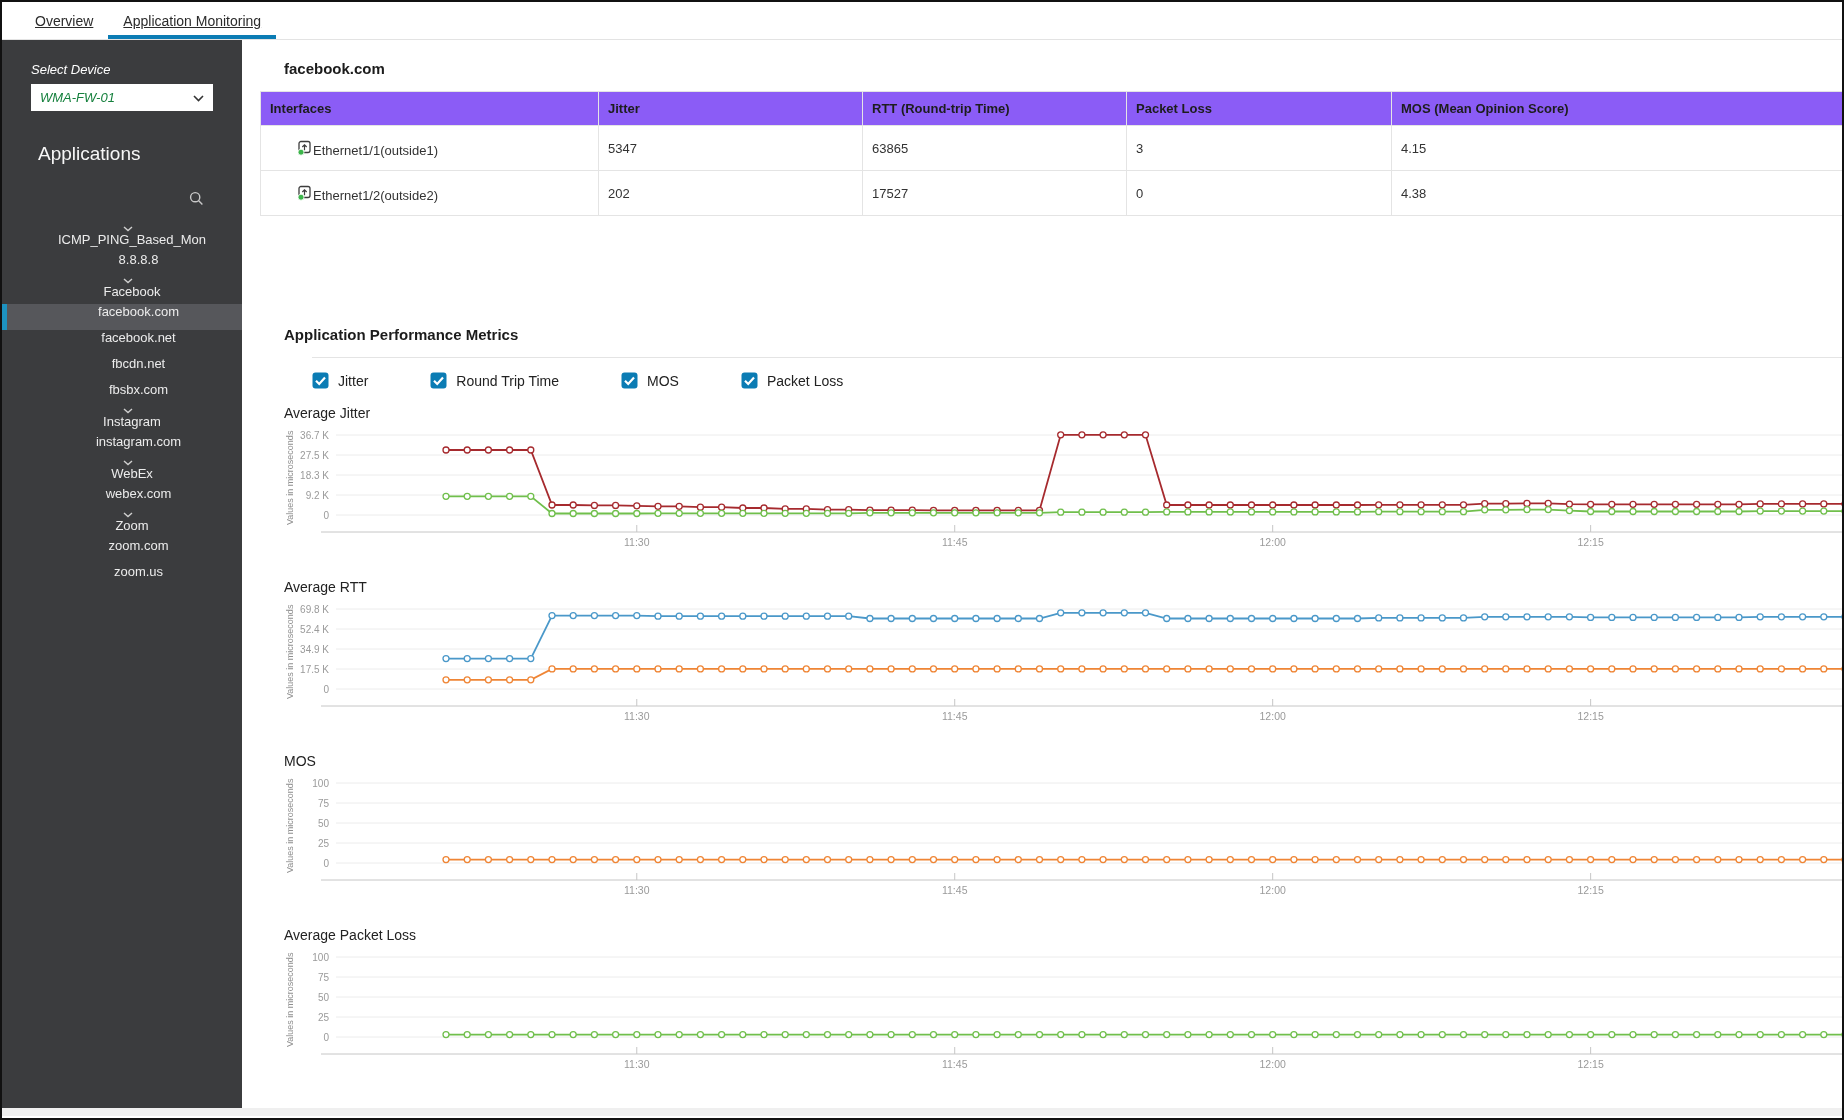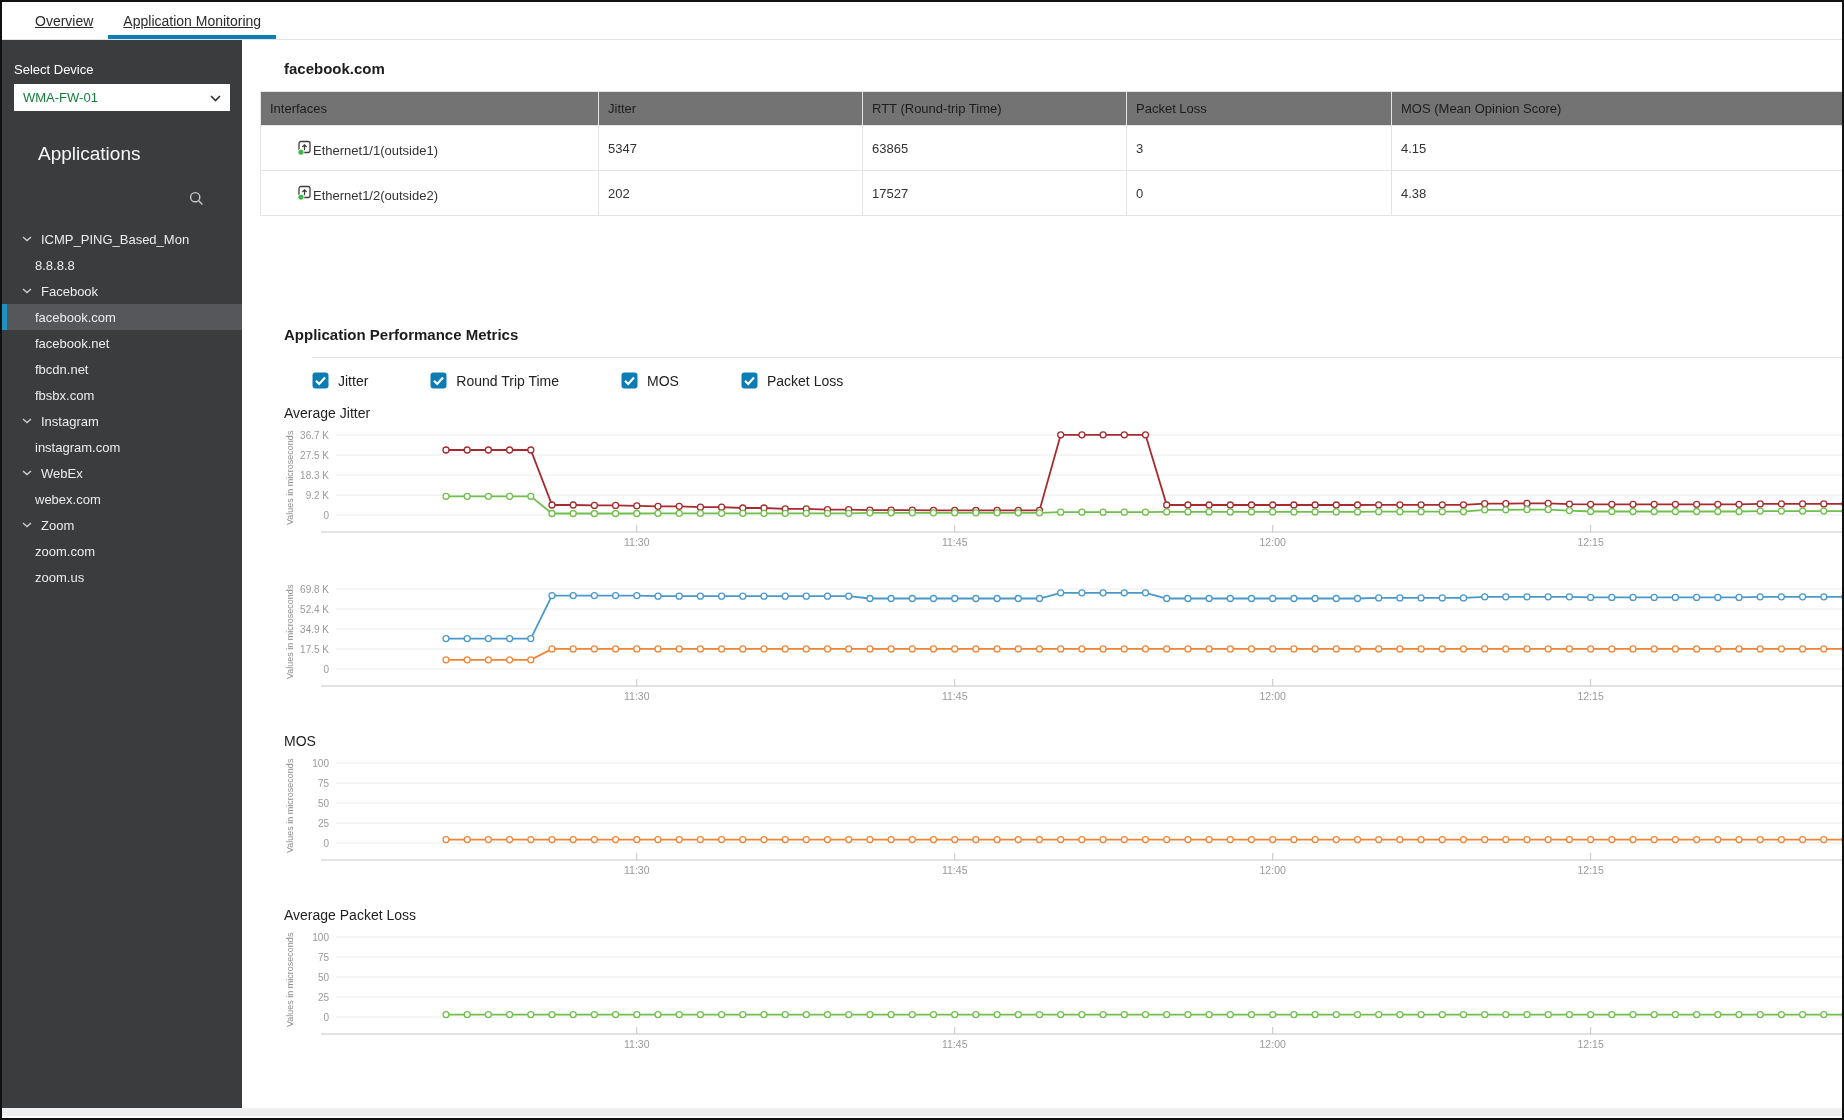--- a/index.html
+++ b/index.html
@@ -35,21 +35,21 @@
   .content { display: flex; height: 1068px; }
   .bottom-strip { height: 8px; background: #efefef; }
   
   .sidebar {
     width: 240px; min-width: 240px;
     background: #3b3c3e;
     color: #f0f0f0;
     padding: 22px 0 0 0;
     position: relative;
   }
-  .sb-pad { padding: 0 12px; }
+  .sb-pad { padding: 0 29px; font-style: italic; }
   .sb-label { font-size: 13px; color: #fff; margin-bottom: 7px; }
   .sb-select {
     background: #fff; color: #15803d;
     border-radius: 0;
     height: 27px;
     display: flex; align-items: center; justify-content: space-between;
     padding: 0 9px;
     font-size: 13px;
     cursor: pointer;
   }
@@ -61,20 +61,21 @@
   }
   .sb-search { display: flex; justify-content: flex-end; padding: 26px 38px 0 0; }
   .tree { margin-top: 16px; }
   .tree-row {
     height: 26px;
     display: flex; align-items: center;
     font-size: 13px;
     color: #ececec;
     cursor: pointer;
     position: relative;
+    flex-direction: column;
   }
   .tree-row.group { padding-left: 20px; }
   .tree-row.group .chev { margin-right: 9px; display:inline-flex; }
   .tree-row.leaf { padding-left: 33px; }
   .tree-row.selected { background: #56575b; }
   .tree-row.selected::before {
     content: "";
     position: absolute; left: 0; top: 0; bottom: 0;
     width: 5px; background: #1d92c0;
   }
@@ -85,21 +86,21 @@
   table.iface { border-collapse: collapse; width: 100%; table-layout: fixed; }
   table.iface th, table.iface td {
     text-align: left;
     font-size: 13px;
     padding: 0 8px 0 9px;
     border: 1px solid #e4e4e4;
     border-right: none;
   }
   table.iface th:last-child, table.iface td:last-child { border-right: 1px solid #e4e4e4; }
   table.iface td { border-top: none; }
-  table.iface th { height: 34px; font-weight: normal; color: #1d1d1d; background: #737373; }
+  table.iface th { height: 34px; font-weight: bold; color: #1d1d1d; background: #8b5cf6; }
   table.iface td { height: 45px; color: #333; }
   table.iface tr td:first-child { border-right: 1px solid #e4e4e4; padding-left: 36px; }
   table.iface tr th:first-child { border-right: 1px solid #e4e4e4; }
   .col-ifaces { width: 338px; } .col-j { width: 264px; } .col-r { width: 264px; }
   .col-p { width: 265px; } .col-m { width: 454px; }
   .if-icon { display: inline-flex; margin-right: 1px; position: relative; top: 1px; }
   
   .metrics-heading { font-size: 15px; font-weight: bold; color: #1c1c1c; margin: 110px 0 14px 24px; }
   .metrics-panel { margin-left: 52px; border-top: 1px solid #e4e4e4; padding-top: 14px; }
   .cb-row { display: flex; align-items: center; }
@@ -462,20 +463,21 @@
             <circle cx="1433.8" cy="86.5" r="3" fill="#fff" stroke="#70bf4c" stroke-width="1.3"></circle>
             <circle cx="1455.0" cy="86.5" r="3" fill="#fff" stroke="#70bf4c" stroke-width="1.3"></circle>
             <circle cx="1476.2" cy="86.1" r="3" fill="#fff" stroke="#70bf4c" stroke-width="1.3"></circle>
             <circle cx="1497.4" cy="86.1" r="3" fill="#fff" stroke="#70bf4c" stroke-width="1.3"></circle>
             <circle cx="1518.6" cy="86.1" r="3" fill="#fff" stroke="#70bf4c" stroke-width="1.3"></circle>
             <circle cx="1539.8" cy="86.1" r="3" fill="#fff" stroke="#70bf4c" stroke-width="1.3"></circle>
             <circle cx="1561.0" cy="86.1" r="3" fill="#fff" stroke="#70bf4c" stroke-width="1.3"></circle>
           </svg>
         </div>
         <div class="chart-block">
+          <div class="chart-title">Average RTT</div>
           <svg width="1561" height="132" class="chart-svg">
             <text transform="translate(9,100) rotate(-90)" font-size="9" fill="#8f8f8f" font-family="Liberation Sans, sans-serif">Values in microseconds</text>
             <line x1="52" y1="10" x2="1561" y2="10" stroke="#ececec" stroke-width="1"></line>
             <text x="45" y="13.5" text-anchor="end" font-size="10" fill="#9a9a9a" font-family="Liberation Sans, sans-serif">69.8 K</text>
             <line x1="52" y1="30" x2="1561" y2="30" stroke="#ececec" stroke-width="1"></line>
             <text x="45" y="33.5" text-anchor="end" font-size="10" fill="#9a9a9a" font-family="Liberation Sans, sans-serif">52.4 K</text>
             <line x1="52" y1="50" x2="1561" y2="50" stroke="#ececec" stroke-width="1"></line>
             <text x="45" y="53.5" text-anchor="end" font-size="10" fill="#9a9a9a" font-family="Liberation Sans, sans-serif">34.9 K</text>
             <line x1="52" y1="70" x2="1561" y2="70" stroke="#ececec" stroke-width="1"></line>
             <text x="45" y="73.5" text-anchor="end" font-size="10" fill="#9a9a9a" font-family="Liberation Sans, sans-serif">17.5 K</text>

